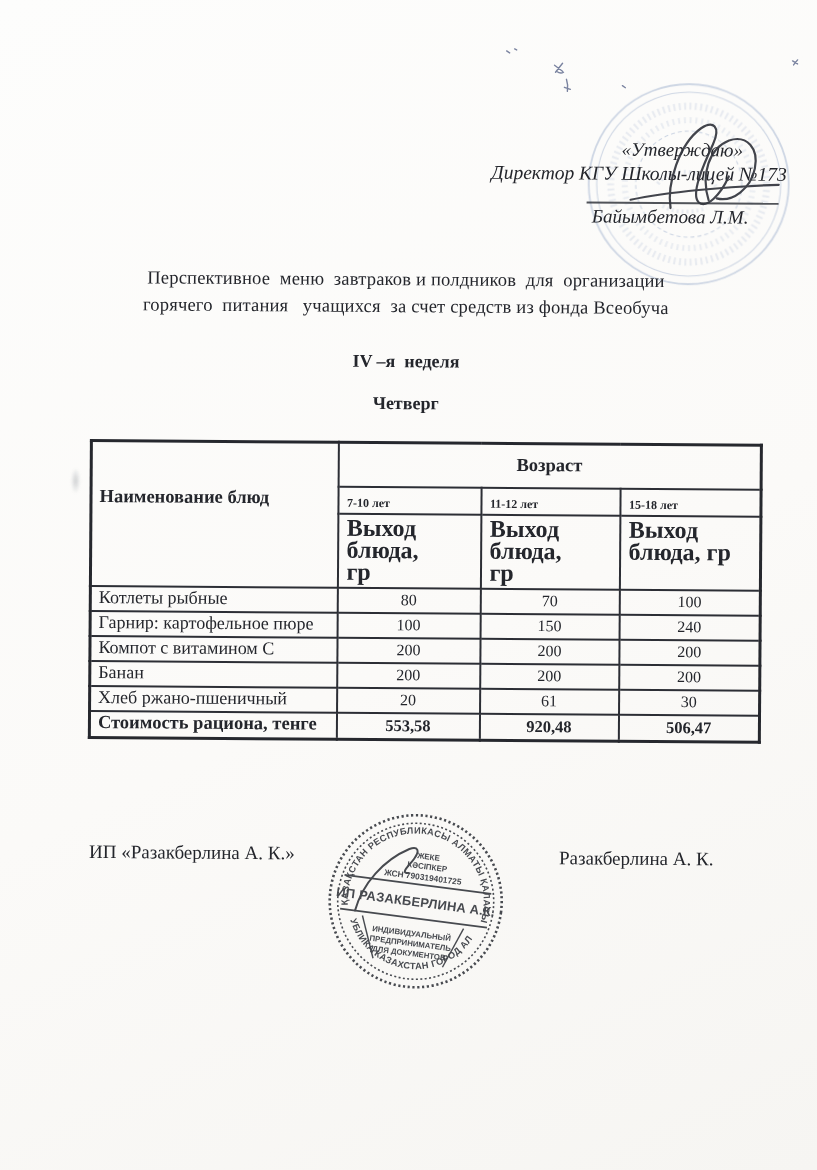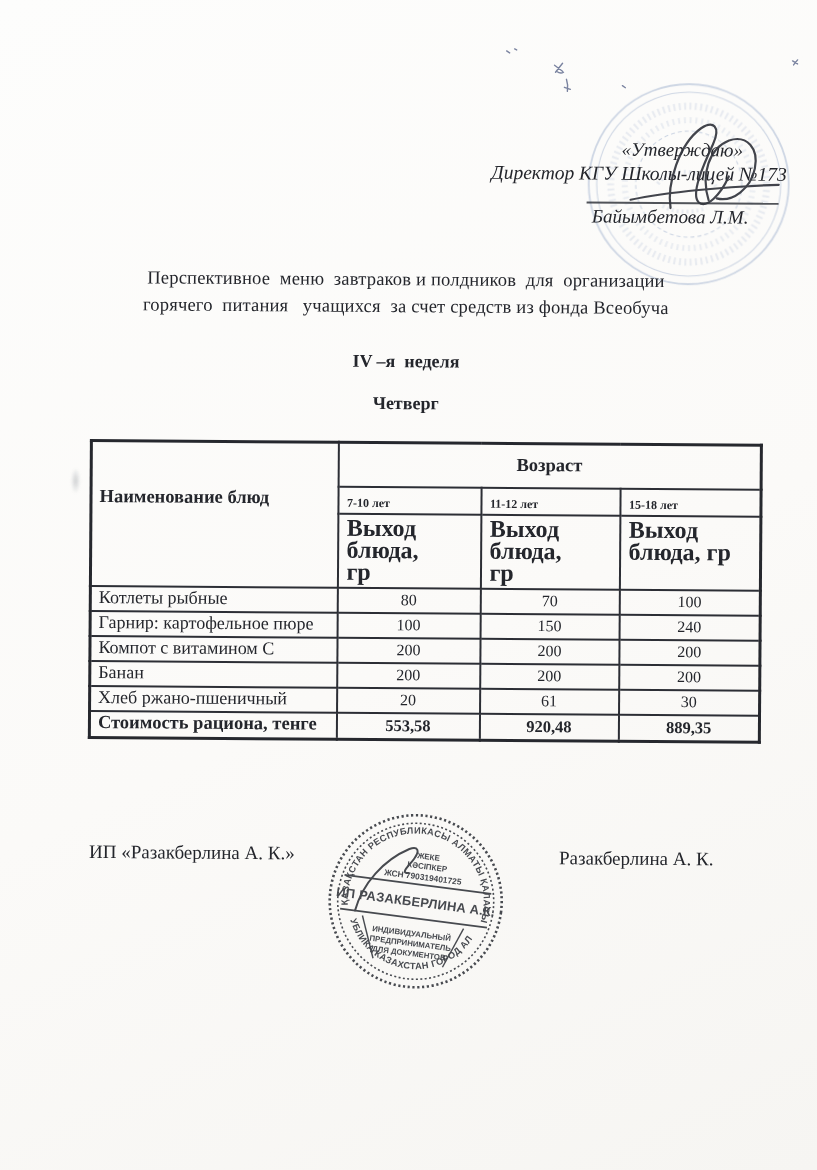--- a/index.html
+++ b/index.html
@@ -170,21 +170,21 @@
             <td class="cell-dish">Хлеб ржано-пшеничный</td>
             <td class="cell-val">20</td>
             <td class="cell-val">61</td>
             <td class="cell-val">30</td>
           </tr>
 
           <tr style="height:27px" class="row-total">
             <td class="cell-dish">Стоимость рациона, тенге</td>
             <td class="cell-val">553,58</td>
             <td class="cell-val">920,48</td>
-            <td class="cell-val">889,35</td>
+            <td class="cell-val">506,47</td>
           </tr>
         </tbody>
       </table>
     </div>
 
     <div class="abs footer-left">ИП «Разакберлина А. К.»</div>
     <div class="abs footer-right">Разакберлина А. К.</div>
 
     <svg class="abs stamp-bottom" width="190" height="190" viewBox="0 0 190 190">
       <defs>

